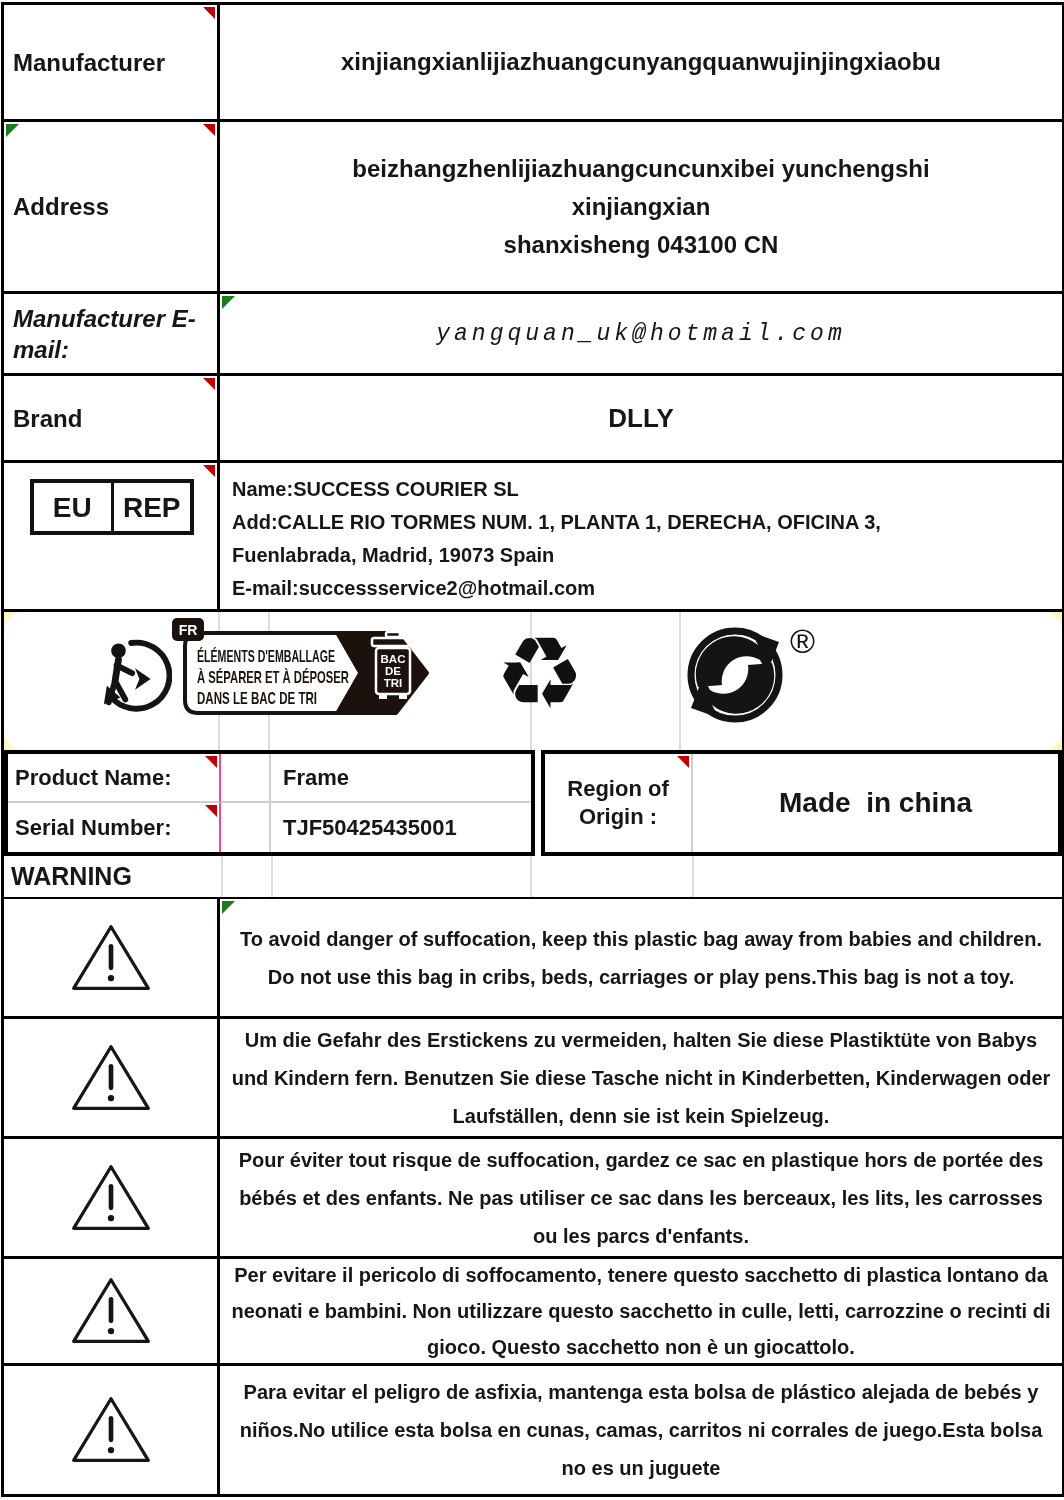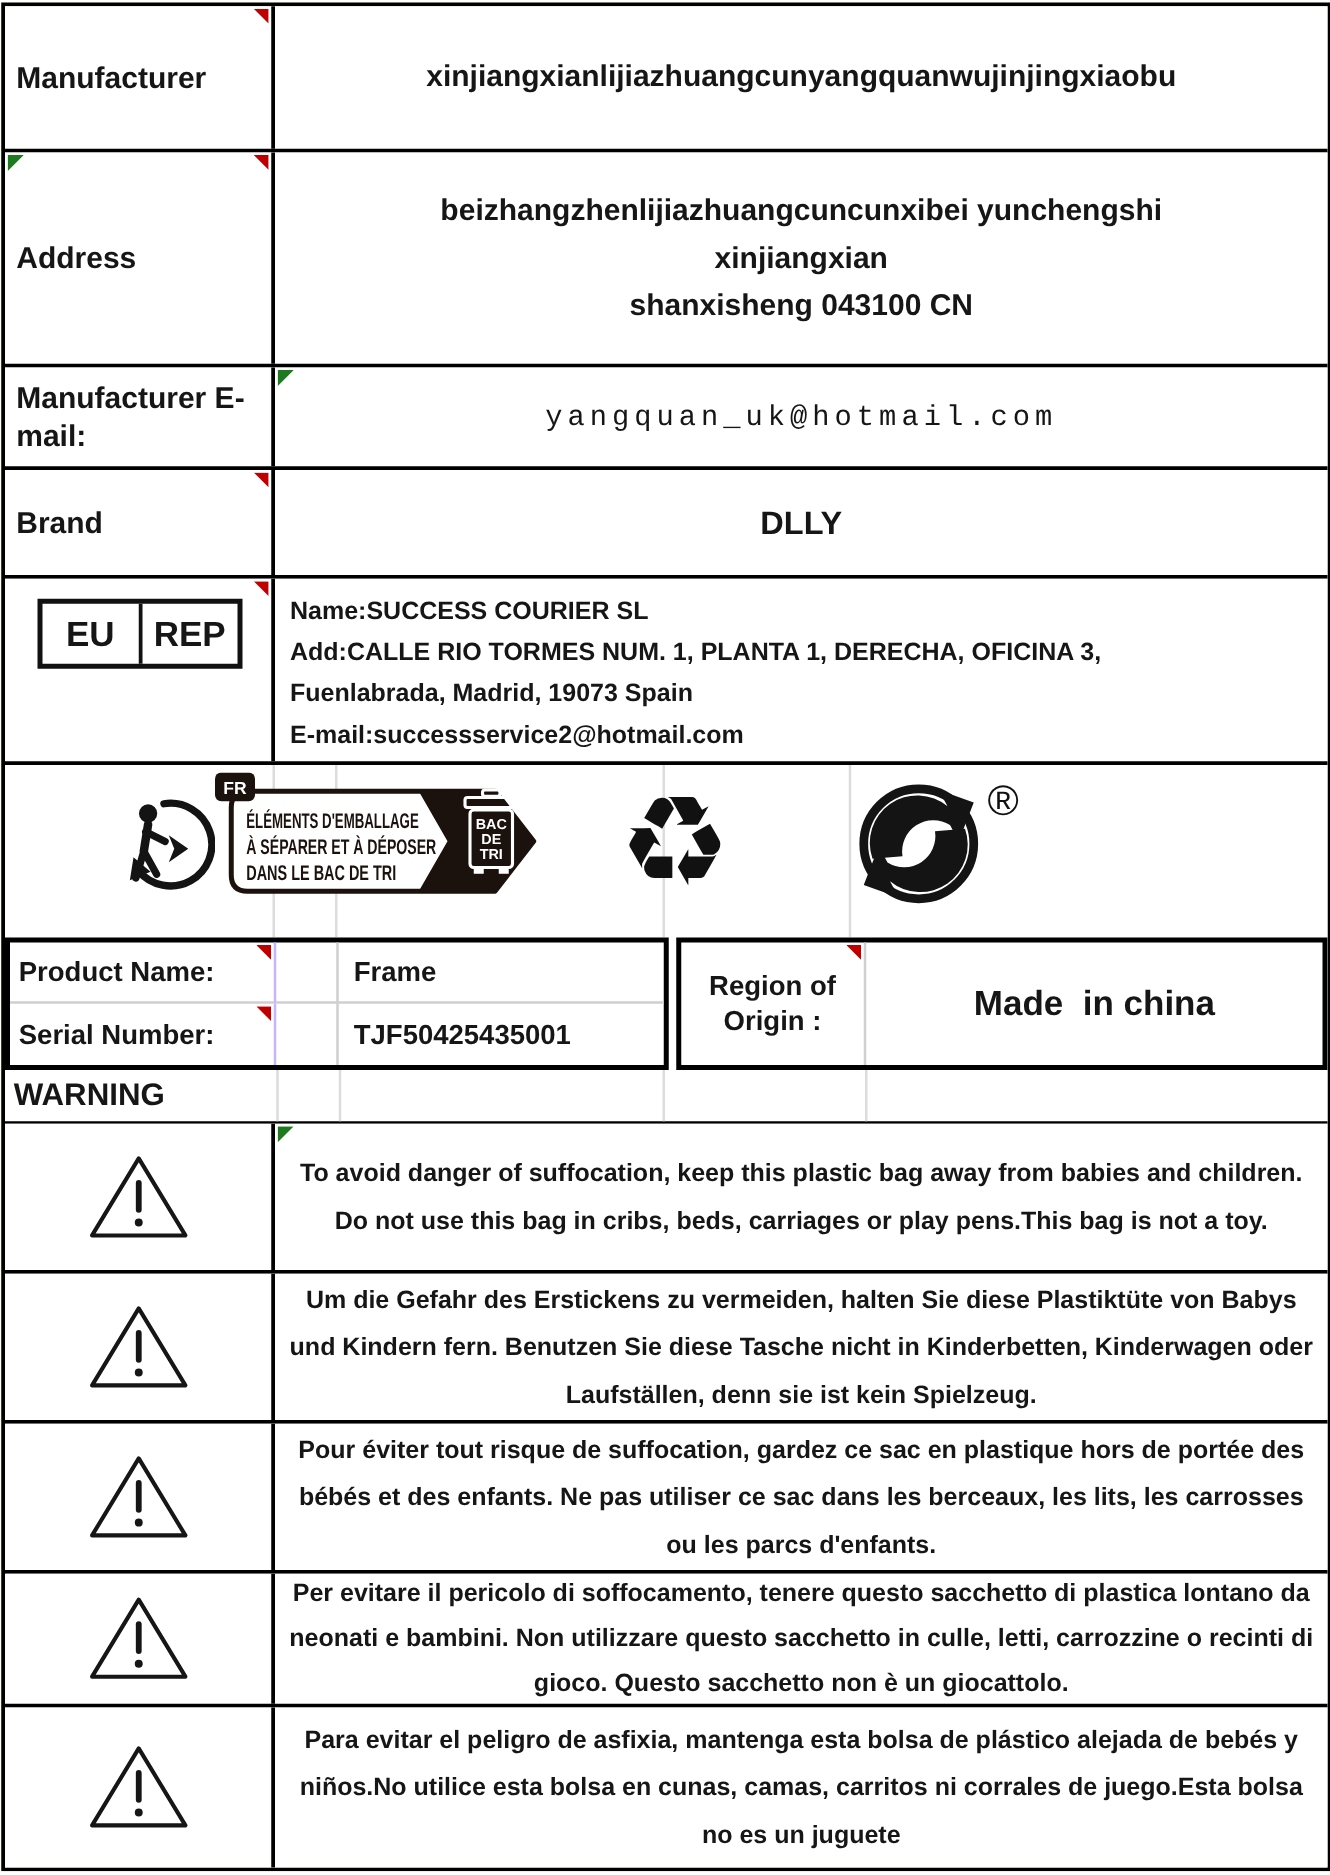--- a/index.html
+++ b/index.html
@@ -13,42 +13,42 @@
   
   .rtri{position:absolute;top:2px;right:2px;width:12px;height:12px;background:#c00000;
         clip-path:polygon(0 0,100% 0,100% 100%);}
   .gtri{position:absolute;top:2px;left:2px;width:13px;height:13px;background:#1e7a1e;
         clip-path:polygon(0 0,100% 0,0 100%);}
   .gl{position:absolute;top:0;bottom:0;width:2px;background:#dcdcdc;}
   
   .r-manu{height:114px;}
   .r-addr{height:169px;}
   .addr-lines{line-height:38px;font-size:24px;}
-  .r-email{height:79px;}
+  .r-email{height:79px;font-style:italic;}
   .email-val{font-family:"Liberation Mono","DejaVu Sans Mono",monospace;font-weight:500;
              font-size:23px;letter-spacing:4px;}
   .r-brand{height:84px;}
   .r-eurep{height:146px;}
   .eurep-logo{position:absolute;left:26px;top:16px;width:164px;height:56px;border:4px solid #111;
               box-sizing:border-box;display:flex;}
   .eurep-cell{flex:1;display:flex;align-items:center;justify-content:center;font-size:28px;}
   .eurep-cell:first-child{border-right:3px solid #111;}
   .eurep-txt{display:block;width:100%;text-align:left;padding:6px 0 0 12px;font-size:20px;line-height:33px;}
   
-  .r-icons{height:138px;border-bottom:none;position:relative;}
+  .r-icons{height:138px;border-bottom:none;position:relative;border-radius:20px;}
   .icon-abs{position:absolute;}
   .recycle-glyph{font-family:"DejaVu Sans",sans-serif;font-size:100px;line-height:1;font-weight:normal;color:#111;}
   .regmark{font-size:34px;font-weight:normal;color:#111;}
   
   .r-prod{height:106px;border-bottom:none;}
   .pbox{position:absolute;top:0;bottom:0;border:4px solid #000;box-sizing:border-box;display:grid;background:#fff;}
   .pbox-l{left:0;width:531px;grid-template-columns:213px 50px 1fr;grid-template-rows:1fr 1fr;}
   .pbox-r{left:537px;right:0;grid-template-columns:148px 1fr;}
   .pcell{position:relative;display:flex;align-items:center;box-sizing:border-box;font-size:22px;}
-  .plab{padding-left:7px;border-right:2px solid #c4b5fd;}
+  .plab{padding-left:7px;border-right:2px solid #ec4899;}
   .pspace{border-right:2px solid #cfcfcf;}
   .rowtop{border-bottom:2px solid #cfcfcf;}
   .pval{padding-left:12px;}
   .rg-lab{border-right:2px solid #cfcfcf;justify-content:center;text-align:center;line-height:28px;padding:0 10px;}
   .rg-val{justify-content:center;font-size:28px;white-space:pre;}
   
   .r-warntitle{height:41px;border-bottom:2px solid #000;align-items:center;}
   .warn-title-txt{font-size:25px;padding-left:7px;display:flex;align-items:center;height:100%;}
   .wrow .lab{justify-content:center;padding-left:0;}
   .wtxt{font-size:20px;line-height:38px;padding:0 8px;justify-content:center;}

